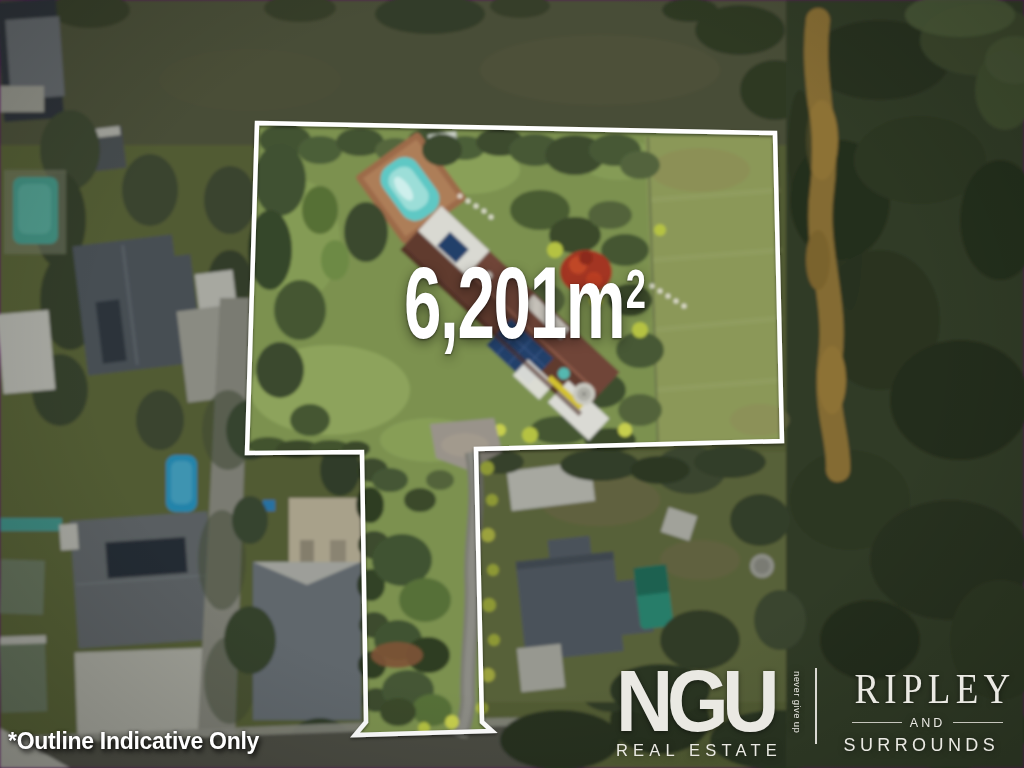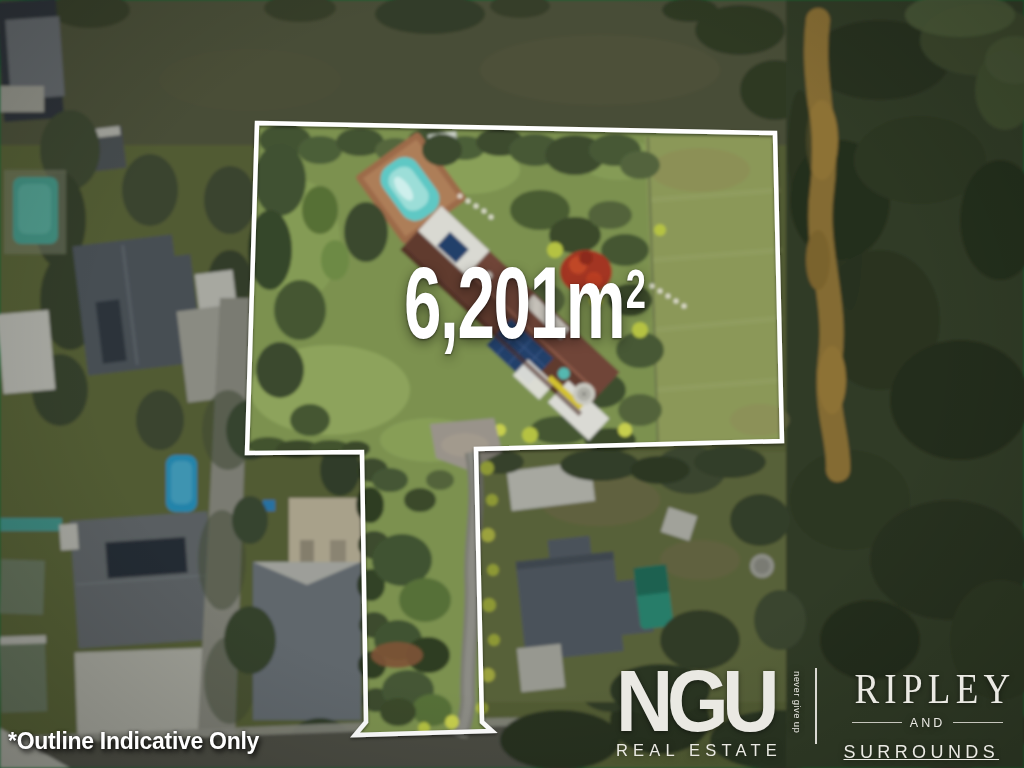--- a/index.html
+++ b/index.html
@@ -1,17 +1,17 @@
 <!DOCTYPE html>
 <html><head>
 <meta charset="utf-8">
 <title>Aerial Property Listing</title>
 <style>
   html,body{margin:0;padding:0;background:#222;}
-  .stage{position:relative;width:1024px;height:768px;overflow:hidden;background:#15803d;
+  .stage{position:relative;width:1024px;height:768px;overflow:hidden;background:#701a75;
          font-family:"Liberation Sans",sans-serif;}
   .stage svg{position:absolute;left:0;top:0;}
   .photo-vignette{position:absolute;inset:0;pointer-events:none;
     background:radial-gradient(ellipse at 50% 45%, rgba(0,0,0,0) 58%, rgba(0,0,0,0.20) 100%);}
   
   .area-label{position:absolute;left:404px;top:252px;line-height:1;white-space:nowrap;
     font-weight:bold;font-size:102px;letter-spacing:-2px;color:#fff;
     transform:scaleX(0.66);transform-origin:left top;
     text-shadow:0 4px 14px rgba(0,0,0,.45),0 1px 3px rgba(0,0,0,.55);}
   .area-label .sup{font-size:55px;position:relative;top:-30px;margin-left:2px;}
@@ -27,23 +27,23 @@
   .ngu-word{font-weight:800;font-size:88px;line-height:0.76;letter-spacing:-7px;
     transform:scaleX(0.9);transform-origin:left top;font-family:"Liberation Sans",sans-serif;}
   .ngu-tag{writing-mode:vertical-rl;font-size:9.5px;letter-spacing:0.4px;margin-left:1px;
     margin-top:3px;height:64px;}
   .ngu-sub{font-size:16.5px;letter-spacing:5.2px;margin-top:6px;white-space:nowrap;font-weight:400;}
   .divider{width:1.5px;height:76px;background:rgba(236,234,228,.9);margin:0 27px 0 23px;flex:0 0 auto;}
   .ripley-block{text-align:left;padding-top:3px;flex:0 0 auto;width:168px;}
   .ripley-word{font-family:"Liberation Serif",serif;font-size:42px;line-height:0.9;
     letter-spacing:6px;margin-right:-6px;transform:scaleX(0.88);transform-origin:center top;font-weight:400;}
   .ripley-and{display:flex;align-items:center;justify-content:center;gap:8px;
-    margin:7px 0 12px;font-size:12.5px;letter-spacing:3px;}
+    margin:7px 0 5px;font-size:12.5px;letter-spacing:3px;}
   .rule{width:50px;height:1px;background:rgba(236,234,228,.8);}
-  .ripley-sub{font-size:18px;letter-spacing:4.4px;font-weight:400;text-decoration:underline;}
+  .ripley-sub{font-size:18px;letter-spacing:4.4px;font-weight:400;}
 </style>
 </head>
 <body>
 
 <div class="stage">
 
 <svg width="1024" height="768" viewBox="0 0 1024 768">
   <defs>
     <filter id="blur1" x="-4%" y="-4%" width="108%" height="108%">
           <feGaussianBlur stdDeviation="1.7"></feGaussianBlur>

